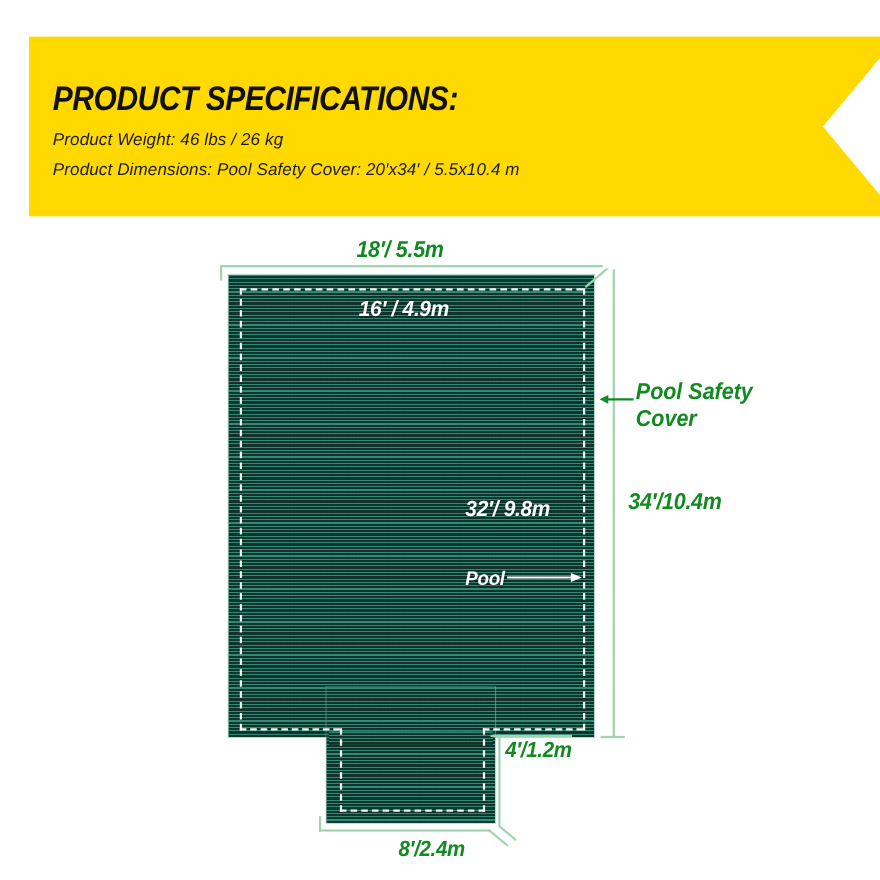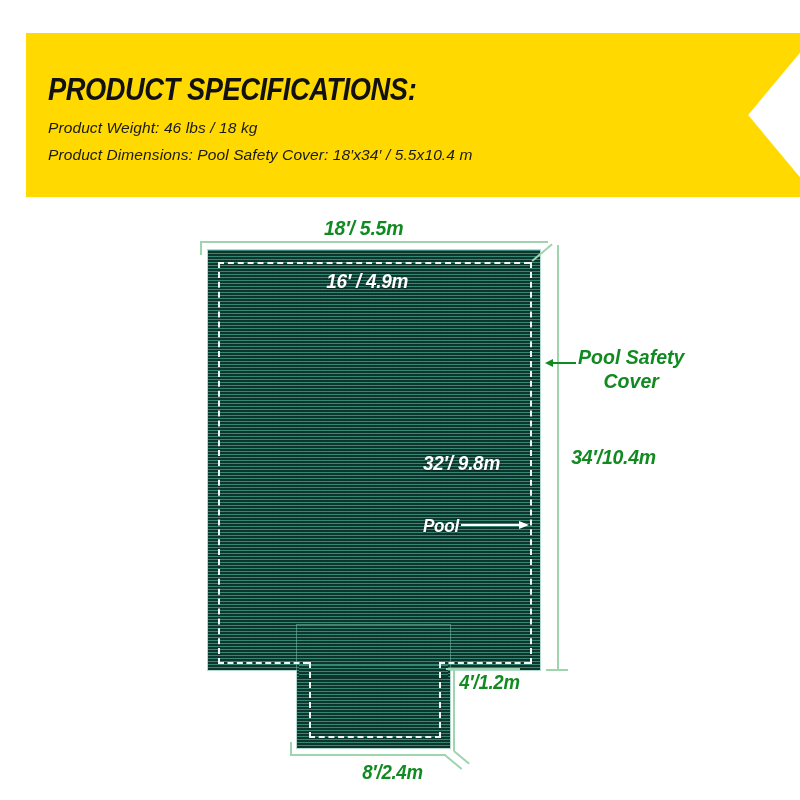--- a/index.html
+++ b/index.html
@@ -66,21 +66,20 @@
   #spec-weight { top: 119px; }
   #spec-dims   { top: 146px; }
 
   
   #cover-graphic {
     position: absolute;
     left: 0;
     top: 205px;
     width: 800px;
     height: 595px;
-    text-align: center;
   }
 
   
   .mesh {
     position: absolute;
     background-color: #1b4d40;
     background-image:
       repeating-linear-gradient(
         to bottom,
         rgba(52,140,120,0.95) 0px,
@@ -220,23 +219,23 @@
 </style>
 </head>
 <body>
 
 <div id="page">
 
   <div id="spec-banner"></div>
 
   <div id="spec-title">PRODUCT SPECIFICATIONS:</div>
 
-  <div class="spec-line" id="spec-weight">Product Weight: 46 lbs / 18 kg</div>
-
-  <div class="spec-line" id="spec-dims">Product Dimensions: Pool Safety Cover: 18′x34′ / 5.5x10.4 m</div>
+  <div class="spec-line" id="spec-weight">Product Weight: 46 lbs / 26 kg</div>
+
+  <div class="spec-line" id="spec-dims">Product Dimensions: Pool Safety Cover: 20′x34′ / 5.5x10.4 m</div>
 
   <div id="cover-graphic">
 
     <div class="mesh" id="cover-body"></div>
     <div class="mesh" id="cover-step"></div>
     <div id="seam-patch"></div>
 
     <div class="stitch stitch-h" style="left:218px; top:57px; width:312px;"></div>
     <div class="stitch stitch-v" style="left:218px; top:57px; height:402px;"></div>
     <div class="stitch stitch-v" style="left:530px; top:57px; height:402px;"></div>

